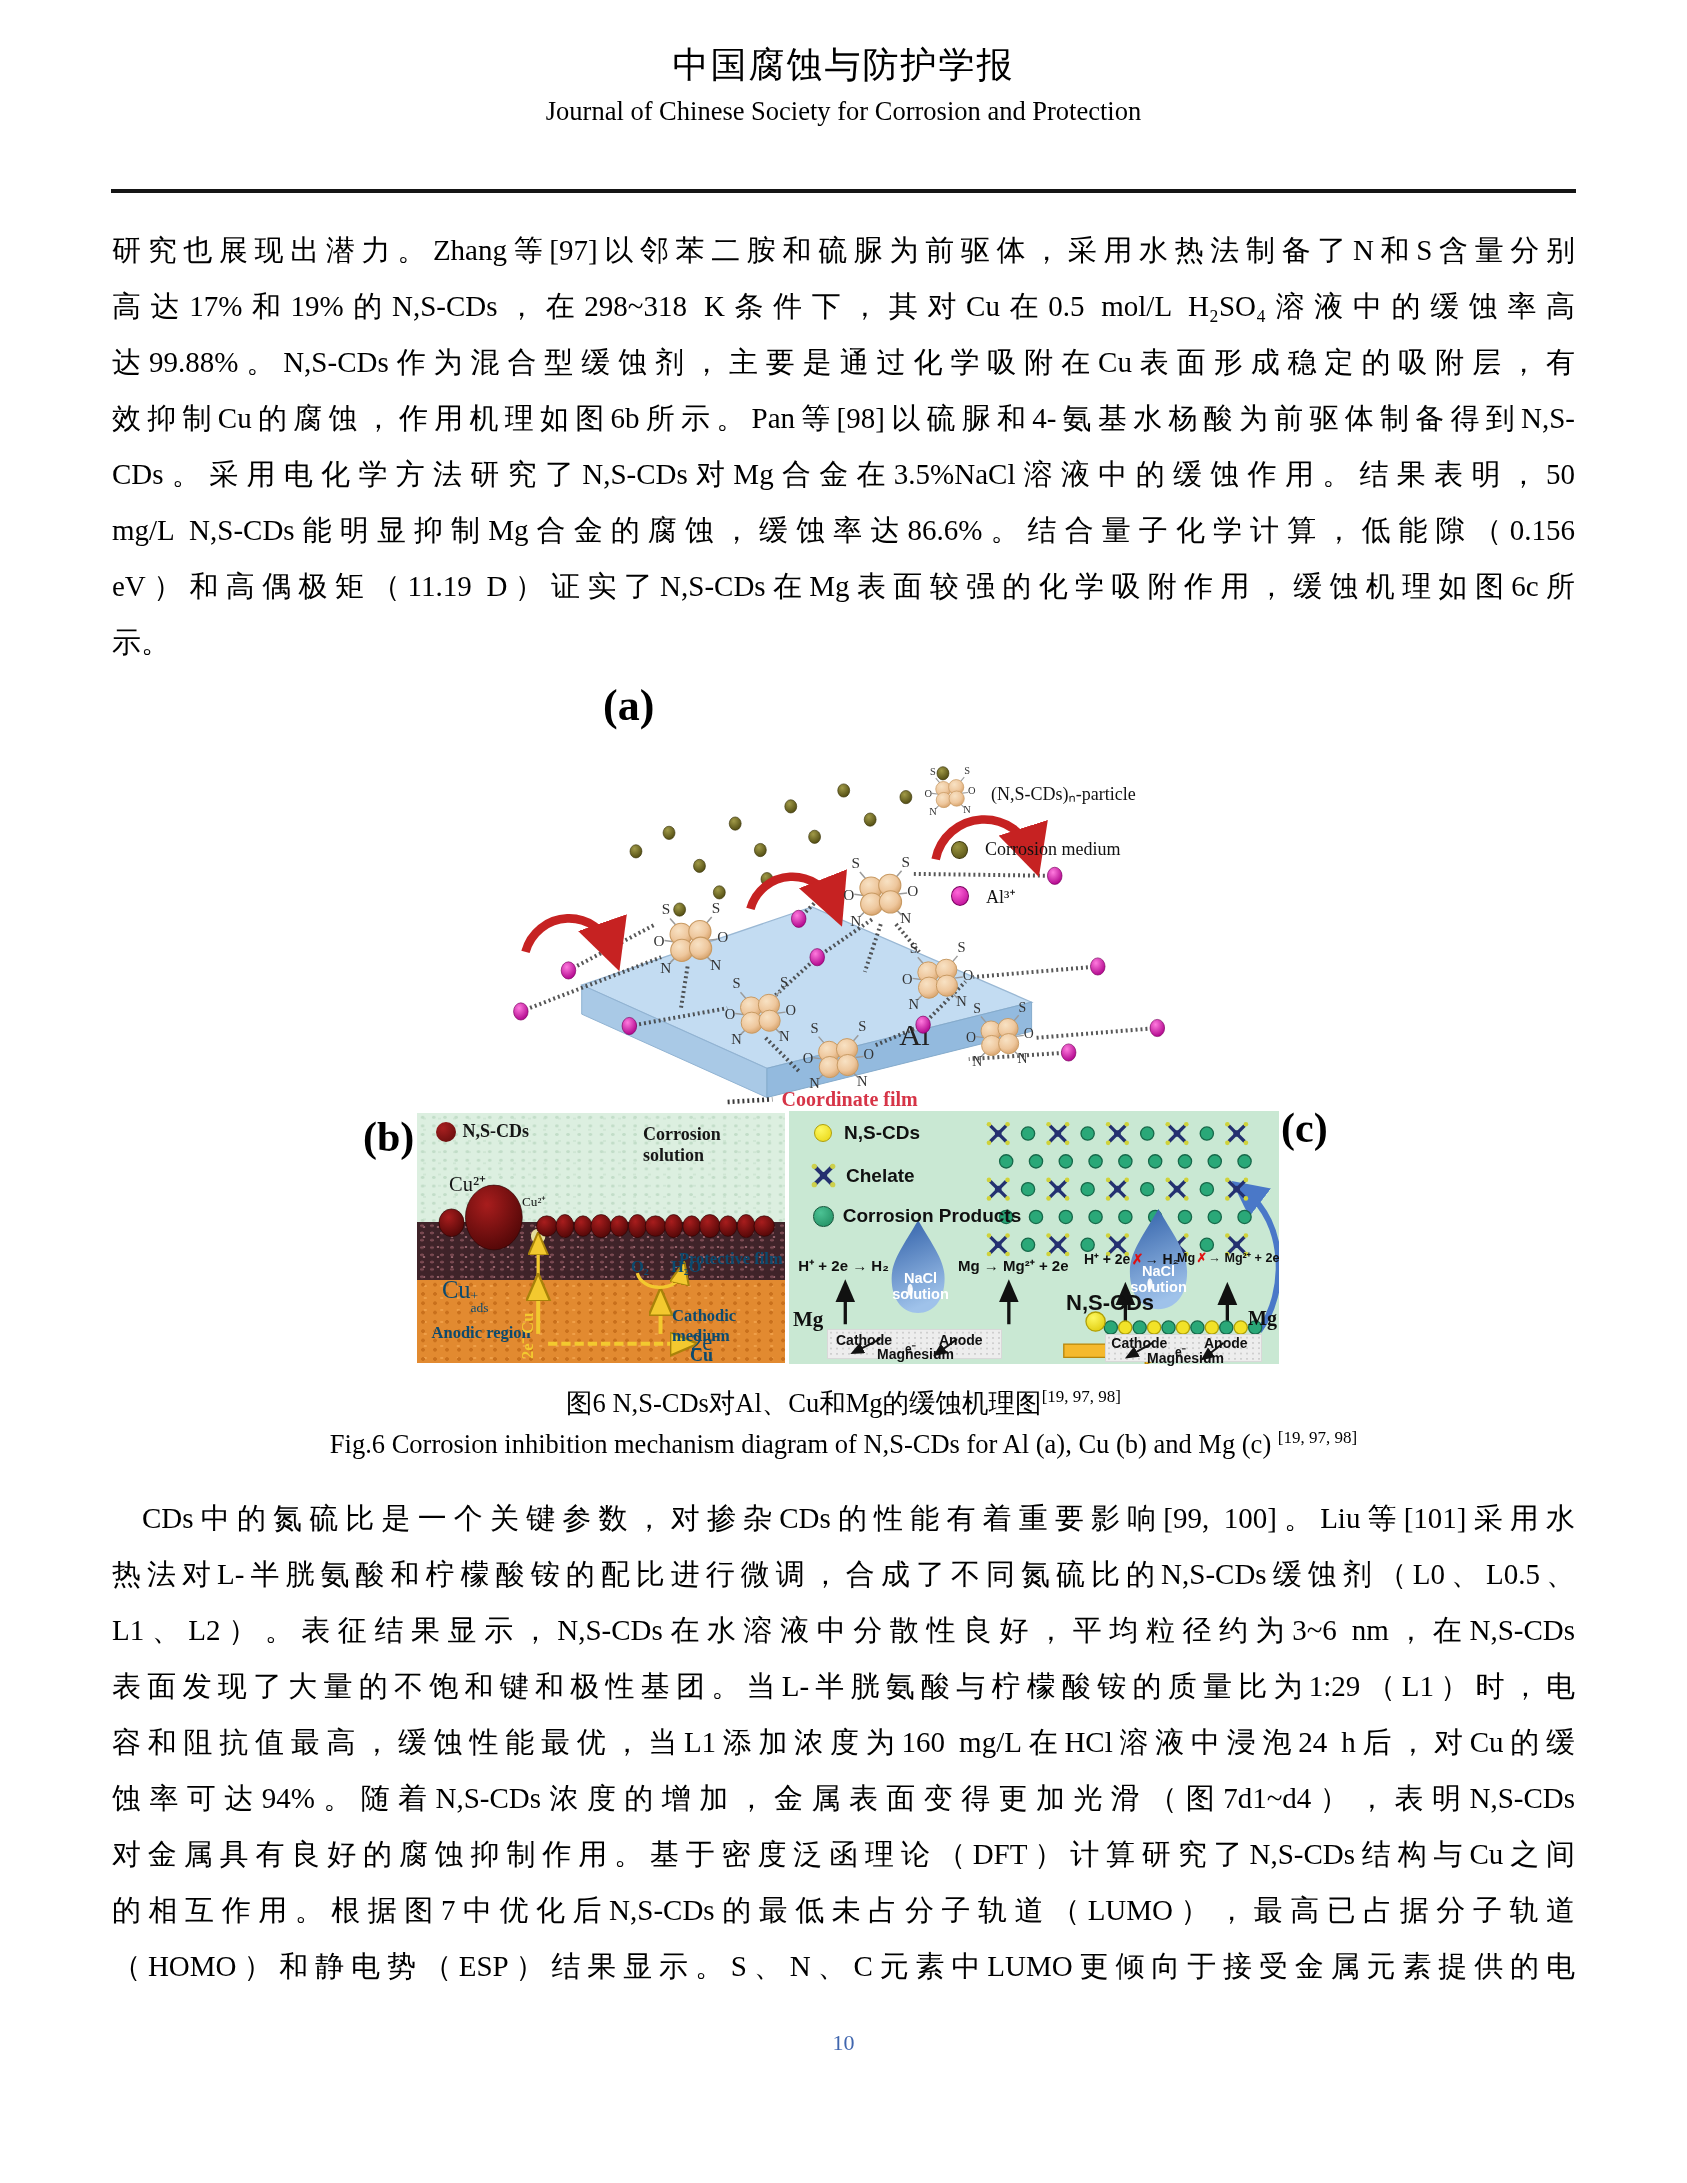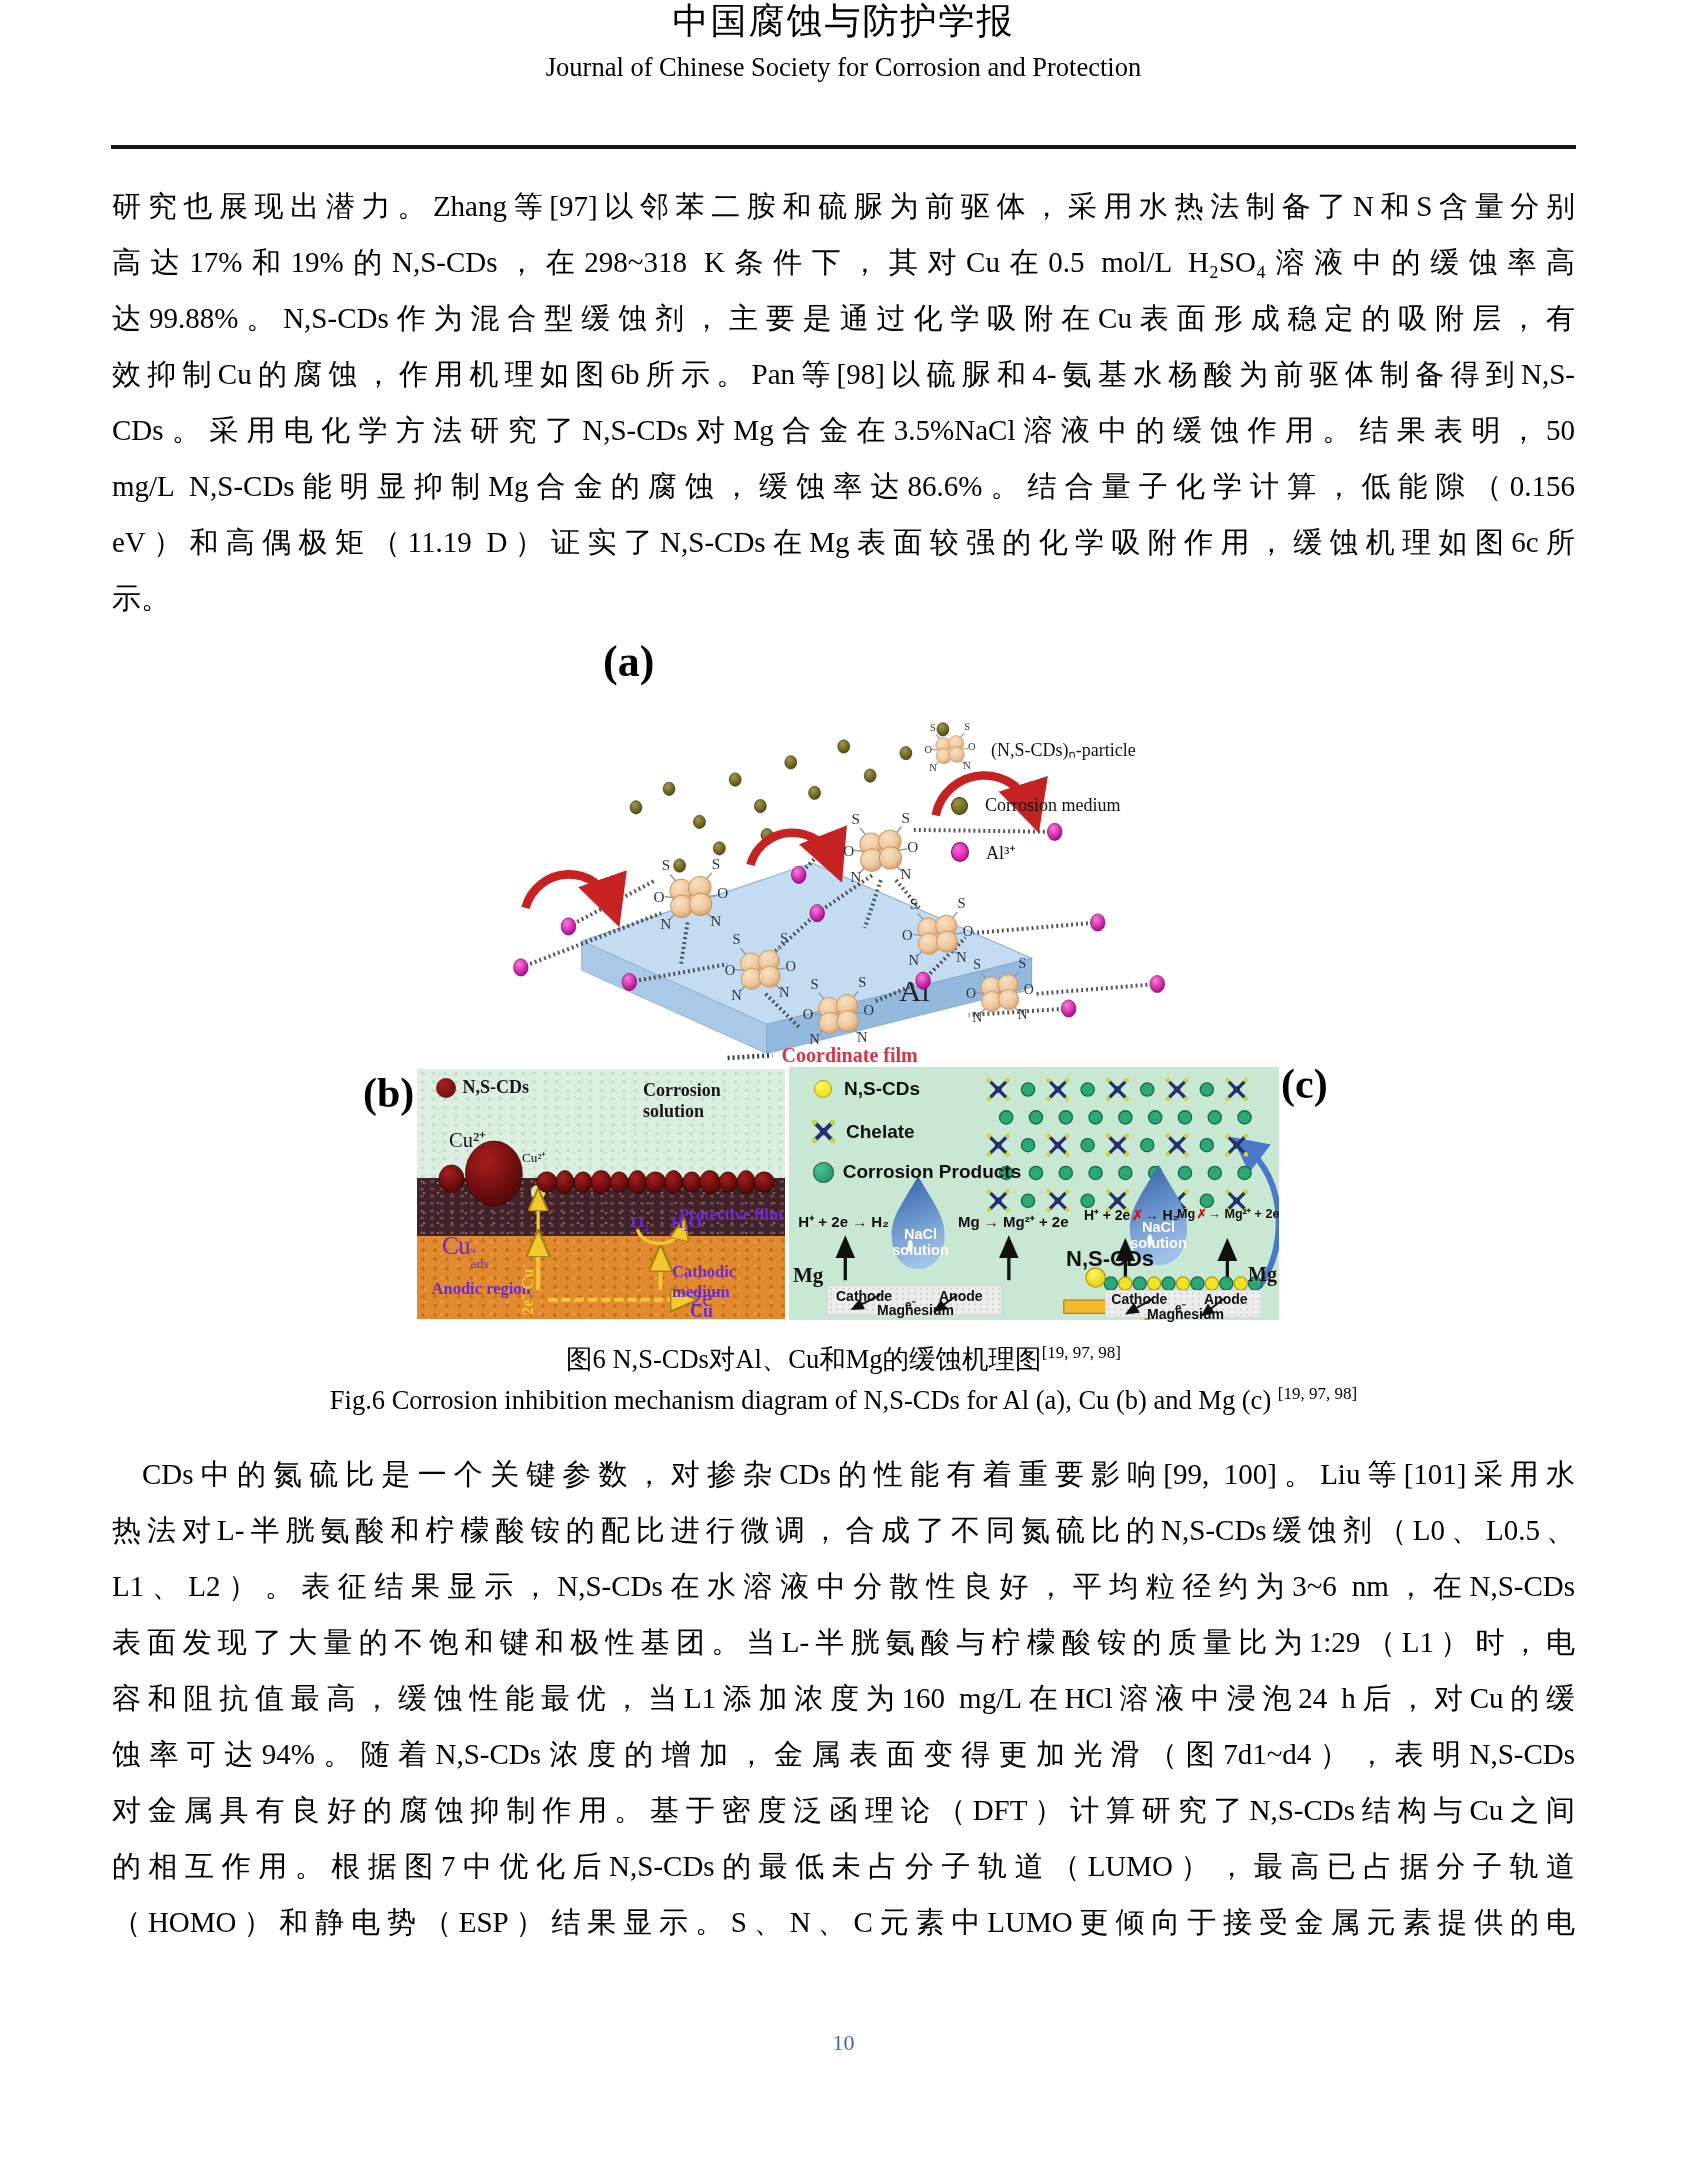--- a/index.html
+++ b/index.html
@@ -1,18 +1,18 @@
 <!DOCTYPE html>
 <html style="font-size:10.6px"><head>
 <meta charset="utf-8">
 <style>
   *{margin:0;padding:0;box-sizing:border-box}
   html,body{width:1687px;background:#fff}
   body{height:2183px;position:relative;font-family:"Liberation Serif",serif;color:#000;overflow:hidden}
-  .header{text-align:center;}
+  .header{text-align:center;padding-top:44px}
   .jt-zh{font-size:36px;line-height:42px;font-weight:400;letter-spacing:2px}
   .jt-en{font-size:26.5px;line-height:33px;margin-top:9.3px}
   .rule{height:4px;background:#151515;margin:61px 111px 0 111px}
   .para{margin:0 112px;font-size:29px}
   .para .line{line-height:56px;text-align:justify;text-align-last:justify}
   .para .line-last{text-align-last:left}
   .p2-first{text-indent:30px}
   .fig{position:relative;height:703px;margin-top:4px}
   .abs{position:absolute}
   .plabel{font-size:42px;font-weight:bold;font-family:"Liberation Serif",serif}
@@ -23,21 +23,21 @@
   .dot-olive{width:17px;height:18.5px;background:radial-gradient(circle at 35% 30%,#9a9440,#514b12);border:0.7px solid #3c370c}
   .dot-mag{width:18px;height:20px;background:radial-gradient(circle at 35% 30%,#ff66d9,#b4008e);border:0.7px solid #7c0060}
   .coordtxt{font-size:20px;color:#d63447;font-weight:bold}
   
   .pb{position:absolute;left:417px;top:439px;width:368px;height:250px;overflow:hidden;background:#dcefe0}
   .pb-band{position:absolute;left:0;right:0}
   .pb-green{top:0;height:109px;background-color:#dcefe0;background-image:radial-gradient(#c2ddc8 1.7px,transparent 2px),radial-gradient(#cfe6d4 1.3px,transparent 1.7px);background-size:11.2px 8.6px,15px 11.2px}
   .pb-film{top:109px;height:58px;background-color:#3f2329;background-image:radial-gradient(#7a4a52 1.7px,transparent 2.1px),radial-gradient(#936069 1.3px,transparent 1.7px);background-size:10px 7.3px,14px 10px}
   .pb-orange{top:167px;bottom:0;background-color:#e28a30;background-image:radial-gradient(#c9701c 2px,transparent 2.4px),radial-gradient(#ef9f48 1.6px,transparent 2px);background-size:12px 9.3px,16.5px 12px}
   .pbsvg,.pcsvg{position:absolute;left:0;top:0}
-  .pb .lbl{position:absolute;font-weight:bold;color:#6d28d9}
+  .pb .lbl{position:absolute;font-weight:bold;color:#0c4a6e}
   .lbl-dk{color:#161616!important}
   .dot-dred{width:20.5px;height:20.5px;background:radial-gradient(circle at 35% 30%,#a82020,#5c0a0a);border-radius:50%}
   .vtext{position:absolute;left:98px;top:246px;transform:rotate(-90deg);transform-origin:0 0;width:86px;font-size:16.5px;font-weight:bold;color:#f3c92f;white-space:nowrap}
   .supsub{display:inline-flex;flex-direction:column;line-height:0.9;font-size:55%;vertical-align:-1.3px}
   
   .pc{position:absolute;left:789px;top:437px;width:490px;height:253px;background:#c9e8d3;font-family:"Liberation Sans",sans-serif}
   .pc .lbl{position:absolute;font-weight:bold;color:#101010;white-space:nowrap}
   .dot-yel{width:18px;height:18px;background:radial-gradient(circle at 35% 30%,#fdf860,#e8d410);border:1.3px solid #b0a008;border-radius:50%}
   .dot-grn{width:20.5px;height:20.5px;background:radial-gradient(circle at 35% 30%,#4cc294,#1e8a5e);border:1.3px solid #14543a;border-radius:50%}
   .gblock{position:absolute;background-color:#ededed;background-image:radial-gradient(#cfcfcf 1.1px,transparent 1.4px);background-size:6px 5.3px;border:0.7px solid #d8d8d8}

